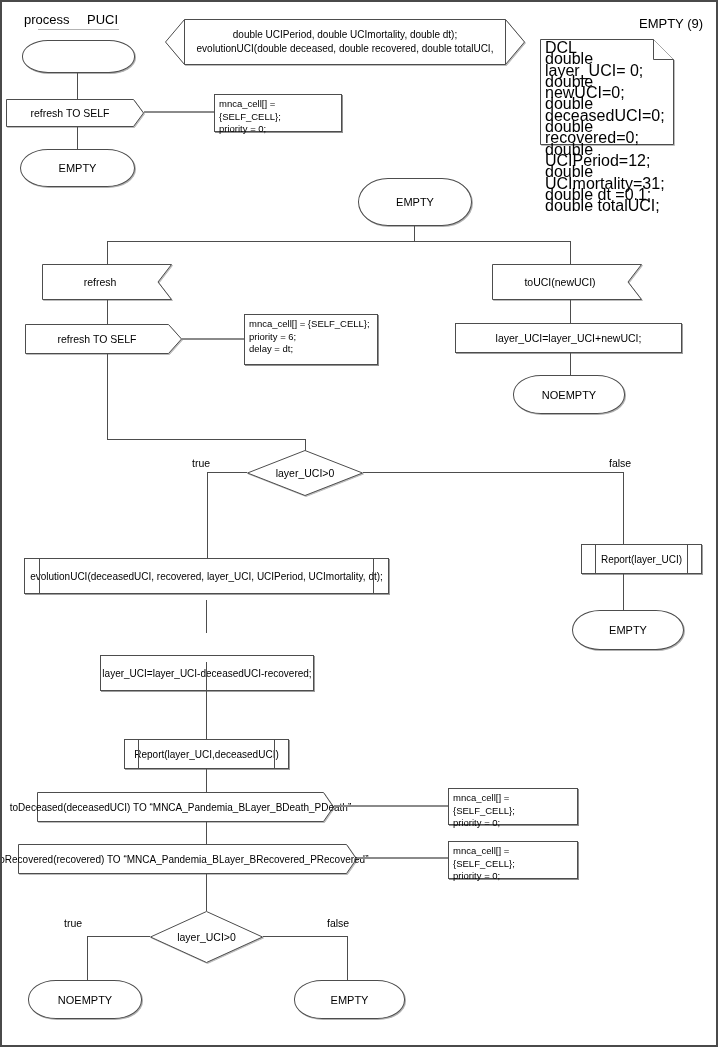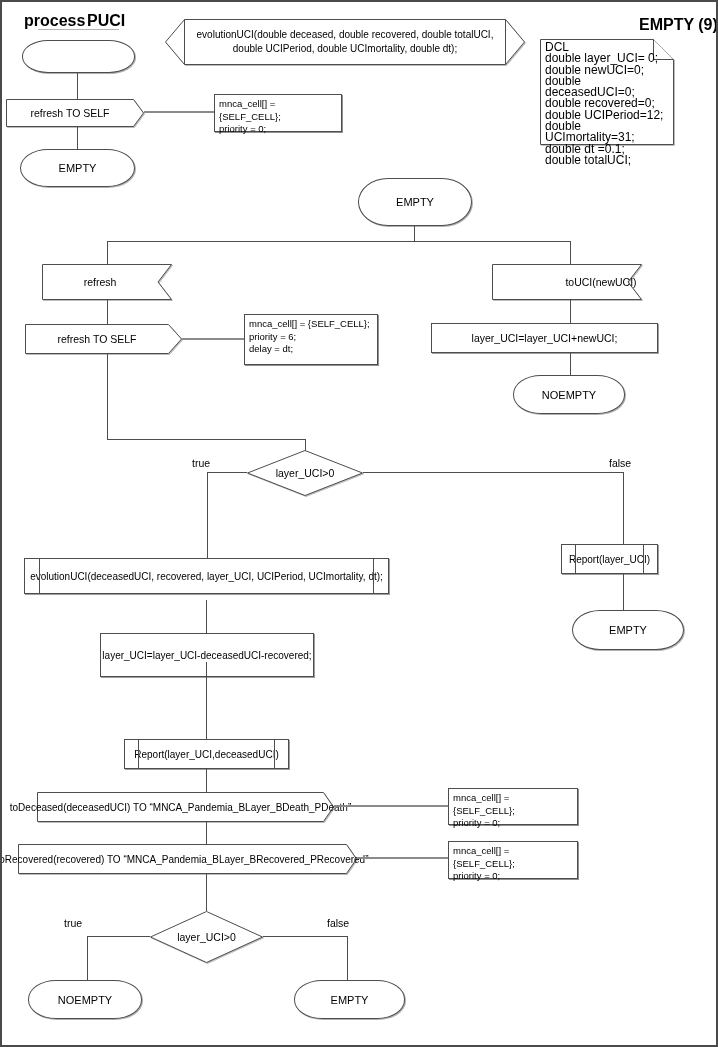--- a/index.html
+++ b/index.html
@@ -9,21 +9,21 @@
     box-sizing:border-box;
     background:#ffffff;
     border:2px solid #4a4a4a;
     font-family:"Liberation Sans", sans-serif;
     color:#000;
     overflow:hidden;
   }
   .abs{position:absolute;}
   .line{position:absolute;background:#4d4d4d;}
   .cline{position:absolute;background:#8a8a8a;}
-  .hdr{position:absolute;font-size:16px;font-weight:bold;white-space:nowrap;}
+  .hdr{position:absolute;font-size:13px;font-weight:normal;white-space:nowrap;}
   .state{
     position:absolute;box-sizing:border-box;
     border:1px solid #4d4d4d;background:#fff;
     display:flex;align-items:center;justify-content:center;
     font-size:11px;box-shadow:1px 1px 0 #b0b0b0;white-space:nowrap;
   }
   .task{
     position:absolute;box-sizing:border-box;
     border:1px solid #4d4d4d;background:#fff;
     display:flex;align-items:center;justify-content:center;
@@ -45,21 +45,21 @@
   .shape-svg{position:absolute;overflow:visible;filter:drop-shadow(1px 1px 0 #bcbcbc);}
   .shape-svg polygon,.shape-svg path{fill:#ffffff;stroke:#4d4d4d;stroke-width:1;}
   .shape-svg line{stroke:#4d4d4d;stroke-width:1;}
   .slabel{
     position:absolute;display:flex;align-items:center;justify-content:center;
     text-align:center;font-size:10.5px;pointer-events:none;white-space:nowrap;
   }
   .small{font-size:10px;}
   .bfl{position:absolute;font-size:10.5px;white-space:nowrap;}
   .dcl-text{
-    position:absolute;font-size:12px;line-height:11.3px;white-space:pre-line;
+    position:absolute;font-size:16px;line-height:11.3px;white-space:pre-line;
     pointer-events:none;
   }
   .sig-label{
     position:absolute;display:flex;flex-direction:column;align-items:center;justify-content:center;
     font-size:10px;text-align:center;pointer-events:none;line-height:14px;white-space:nowrap;
   }
 </style>
 </head>
 <body>
 
@@ -84,22 +84,22 @@
 
   <div class="line" style="left:75px;top:125px;width:1px;height:22px;"></div>
   <div class="state" style="left:18px;top:147px;width:115px;height:38px;border-radius:28px / 19px;">EMPTY</div>
 
   <svg class="shape-svg" style="left:163px;top:17px;" width="360" height="46">
     <polygon points="19.5,0.5 340.5,0.5 359.5,23 340.5,45.5 19.5,45.5 0.5,23"></polygon>
     <line x1="19.5" y1="0.5" x2="19.5" y2="45.5"></line>
     <line x1="340.5" y1="0.5" x2="340.5" y2="45.5"></line>
   </svg>
   <div class="sig-label" style="left:183px;top:17px;width:320px;height:46px;">
+    <div>double UCIPeriod, double UCImortality, double dt);</div>
     <div>evolutionUCI(double deceased, double recovered, double totalUCI,</div>
-    <div>double UCIPeriod, double UCImortality, double dt);</div>
   </div>
 
   <svg class="shape-svg" style="left:538px;top:37px;" width="134" height="106">
     <path d="M0.5,0.5 L113.5,0.5 L133.5,20.5 L133.5,105.5 L0.5,105.5 Z"></path>
     <path d="M113.5,0.5 L113.5,20.5 L133.5,20.5" fill="none"></path>
   </svg>
   <div class="dcl-text" style="left:543px;top:40px;width:126px;">DCL
 double layer_UCI= 0;
 double newUCI=0;
 double deceasedUCI=0;
@@ -132,46 +132,46 @@
 priority = 6;
 delay = dt;</div>
 
   <div class="line" style="left:105px;top:352px;width:1px;height:86px;"></div>
   <div class="line" style="left:105px;top:437px;width:199px;height:1px;"></div>
   <div class="line" style="left:303px;top:437px;width:1px;height:12px;"></div>
 
   <svg class="shape-svg" style="left:490px;top:262px;" width="150" height="36">
     <polygon points="0.5,0.5 149.5,0.5 136,18 149.5,35.5 0.5,35.5"></polygon>
   </svg>
-  <div class="slabel" style="left:490px;top:262px;width:136px;height:36px;margin-left:41px;">toUCI(newUCI)</div>
+  <div class="slabel" style="left:490px;top:262px;width:136px;height:36px;">toUCI(newUCI)</div>
 
   <div class="line" style="left:568px;top:298px;width:1px;height:23px;"></div>
-  <div class="task" style="left:429px;top:321px;width:227px;height:30px;">layer_UCI=layer_UCI+newUCI;</div>
+  <div class="task" style="left:453px;top:321px;width:227px;height:30px;">layer_UCI=layer_UCI+newUCI;</div>
   <div class="line" style="left:568px;top:351px;width:1px;height:22px;"></div>
   <div class="state" style="left:511px;top:373px;width:112px;height:39px;border-radius:28px / 19px;">NOEMPTY</div>
 
   <svg class="shape-svg" style="left:245px;top:448px;" width="116" height="46">
     <polygon points="58,0.5 115.5,23 58,45.5 0.5,23"></polygon>
   </svg>
   <div class="slabel" style="left:245px;top:448px;width:116px;height:46px;">layer_UCI&gt;0</div>
   <div class="bfl" style="left:190px;top:455px;width:30px;">true</div>
   <div class="bfl" style="left:607px;top:455px;width:40px;">false</div>
 
   <div class="line" style="left:205px;top:470px;width:40px;height:1px;"></div>
   <div class="line" style="left:205px;top:470px;width:1px;height:86px;"></div>
   <div class="line" style="left:361px;top:470px;width:261px;height:1px;"></div>
   <div class="line" style="left:621px;top:470px;width:1px;height:72px;"></div>
 
-  <div class="task proc small" style="left:559px;top:542px;width:97px;height:30px;">Report(layer_UCI)</div>
+  <div class="task proc small" style="left:579px;top:542px;width:121px;height:30px;">Report(layer_UCI)</div>
   <div class="line" style="left:621px;top:572px;width:1px;height:36px;"></div>
   <div class="state" style="left:570px;top:608px;width:112px;height:40px;border-radius:28px / 20px;">EMPTY</div>
 
   <div class="task proc proc-wide small" style="left:22px;top:556px;width:365px;height:36px;">evolutionUCI(deceasedUCI, recovered, layer_UCI, UCIPeriod, UCImortality, dt);</div>
   <div class="line" style="left:204px;top:598px;width:1px;height:33px;"></div>
-  <div class="task small" style="left:98px;top:631px;width:214px;height:44px;">layer_UCI=layer_UCI-deceasedUCI-recovered;</div>
+  <div class="task small" style="left:98px;top:653px;width:214px;height:36px;">layer_UCI=layer_UCI-deceasedUCI-recovered;</div>
   <div class="line" style="left:204px;top:660px;width:1px;height:77px;"></div>
   <div class="task proc small" style="left:122px;top:737px;width:165px;height:30px;">Report(layer_UCI,deceasedUCI)</div>
   <div class="line" style="left:204px;top:767px;width:1px;height:23px;"></div>
 
   <svg class="shape-svg" style="left:35px;top:790px;" width="297" height="30">
     <polygon points="0.5,0.5 286.5,0.5 296.5,15 286.5,29.5 0.5,29.5"></polygon>
   </svg>
   <div class="slabel small" style="left:35px;top:790px;width:287px;height:30px;">toDeceased(deceasedUCI) TO “MNCA_Pandemia_BLayer_BDeath_PDeath”</div>
   <div class="cline" style="left:332px;top:803px;width:114px;height:2px;"></div>
   <div class="comment" style="left:446px;top:786px;width:130px;height:37px;">mnca_cell[] = {SELF_CELL};

